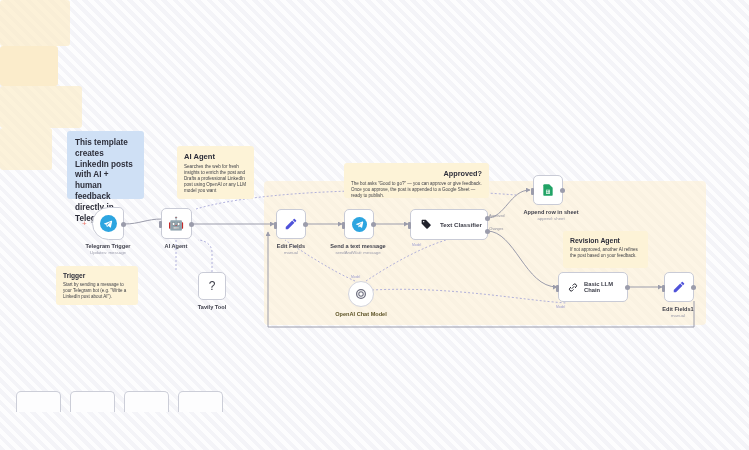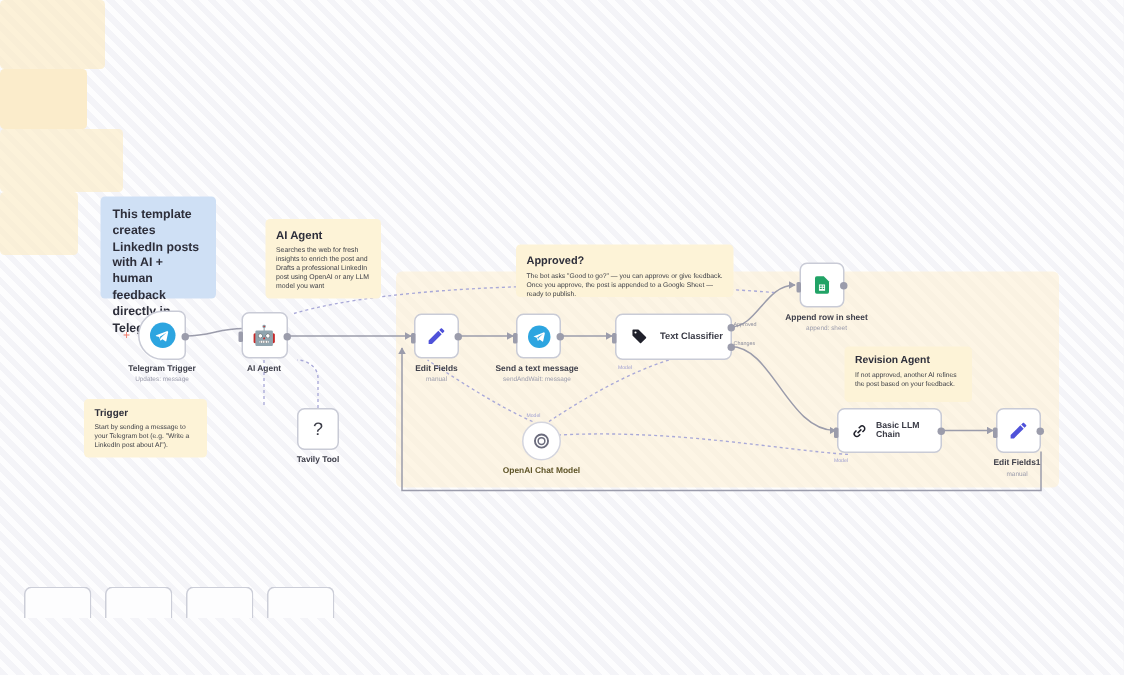--- a/index.html
+++ b/index.html
@@ -27,21 +27,21 @@
 
   #note-aiagent{left:177px;top:146px;width:77px;height:53px;}
   #note-aiagent .s-title{font-size:7.6px;}
   #note-aiagent .s-body{font-size:4.6px;}
 
   #note-trigger{left:56px;top:266px;width:82px;height:39px;}
   #note-trigger .s-title{font-size:6.6px;}
   #note-trigger .s-body{font-size:4.5px;}
 
   #note-approved{left:344px;top:163px;width:145px;height:35px;}
-  #note-approved .s-title{font-size:7.3px;}
+  #note-approved .s-title{font-size:7.3px;text-align:right;}
   #note-approved .s-body{font-size:4.5px;}
 
   #note-revision{left:563px;top:231px;width:85px;height:37px;}
   #note-revision .s-title{font-size:6.9px;}
   #note-revision .s-body{font-size:4.5px;}
 
   #region-model{left:264px;top:181px;width:442px;height:144px;border-radius:4px;}
   #region-openai{left:332px;top:279px;width:58px;height:40px;background:#fbeccb;border-radius:3px;}
   #region-sheet{left:518px;top:166px;width:70px;height:46px;background:#fbeccb;border-radius:3px;opacity:.75;}
   #region-llm{left:553px;top:265px;width:82px;height:42px;background:#fbeccb;border-radius:3px;opacity:.7;}

